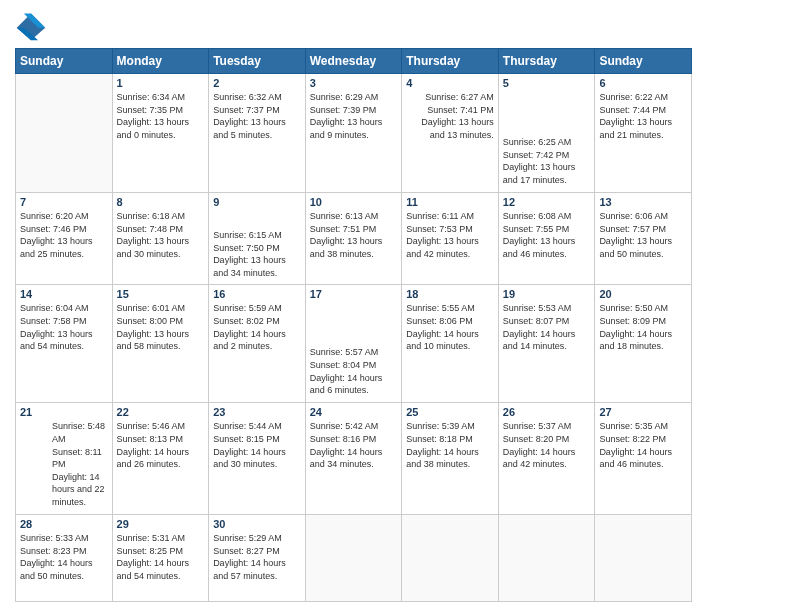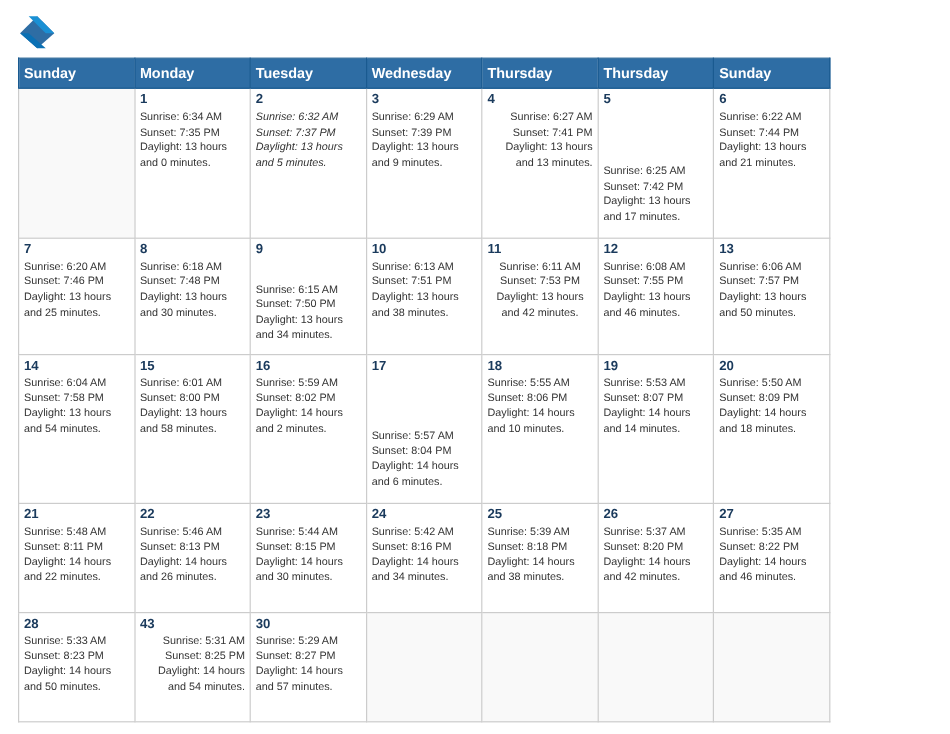--- a/index.html
+++ b/index.html
@@ -130,21 +130,21 @@
     <tr>
           <td class="empty"></td>
           <td>
             <div class="day-number">1</div>
             <div class="day-info" style="white-space: pre-line;">Sunrise: 6:34 AM
 Sunset: 7:35 PM
 Daylight: 13 hours and 0 minutes.</div>
           </td>
           <td>
             <div class="day-number">2</div>
-            <div class="day-info" style="white-space: pre-line; font-style: italic;">Sunrise: 6:32 AM
+            <div class="day-info" style="white-space: pre-line;">Sunrise: 6:32 AM
 Sunset: 7:37 PM
 Daylight: 13 hours and 5 minutes.</div>
           </td>
           <td>
             <div class="day-number">3</div>
             <div class="day-info" style="white-space: pre-line;">Sunrise: 6:29 AM
 Sunset: 7:39 PM
 Daylight: 13 hours and 9 minutes.</div>
           </td>
           <td>
@@ -186,21 +186,21 @@
 Daylight: 13 hours and 34 minutes.</div>
           </td>
           <td>
             <div class="day-number">10</div>
             <div class="day-info" style="white-space: pre-line;">Sunrise: 6:13 AM
 Sunset: 7:51 PM
 Daylight: 13 hours and 38 minutes.</div>
           </td>
           <td>
             <div class="day-number">11</div>
-            <div class="day-info" style="white-space: pre-line; text-align: center;">Sunrise: 6:11 AM
+            <div class="day-info" style="white-space: pre-line;">Sunrise: 6:11 AM
 Sunset: 7:53 PM
 Daylight: 13 hours and 42 minutes.</div>
           </td>
           <td>
             <div class="day-number">12</div>
             <div class="day-info" style="white-space: pre-line;">Sunrise: 6:08 AM
 Sunset: 7:55 PM
 Daylight: 13 hours and 46 minutes.</div>
           </td>
           <td>
@@ -250,21 +250,21 @@
           <td>
             <div class="day-number">20</div>
             <div class="day-info" style="white-space: pre-line;">Sunrise: 5:50 AM
 Sunset: 8:09 PM
 Daylight: 14 hours and 18 minutes.</div>
           </td>
         </tr>
         <tr>
           <td>
             <div class="day-number">21</div>
-            <div class="day-info" style="white-space: pre-line;">Sunrise: 5:48 AM
+            <div class="day-info" style="white-space: pre-line; margin-left: 32px;">Sunrise: 5:48 AM
 Sunset: 8:11 PM
 Daylight: 14 hours and 22 minutes.</div>
           </td>
           <td>
             <div class="day-number">22</div>
             <div class="day-info" style="white-space: pre-line;">Sunrise: 5:46 AM
 Sunset: 8:13 PM
 Daylight: 14 hours and 26 minutes.</div>
           </td>
           <td>
@@ -299,22 +299,22 @@
           </td>
         </tr>
         <tr>
           <td>
             <div class="day-number">28</div>
             <div class="day-info" style="white-space: pre-line;">Sunrise: 5:33 AM
 Sunset: 8:23 PM
 Daylight: 14 hours and 50 minutes.</div>
           </td>
           <td>
-            <div class="day-number">43</div>
-            <div class="day-info" style="white-space: pre-line; text-align: right;">Sunrise: 5:31 AM
+            <div class="day-number">29</div>
+            <div class="day-info" style="white-space: pre-line;">Sunrise: 5:31 AM
 Sunset: 8:25 PM
 Daylight: 14 hours and 54 minutes.</div>
           </td>
           <td>
             <div class="day-number">30</div>
             <div class="day-info" style="white-space: pre-line;">Sunrise: 5:29 AM
 Sunset: 8:27 PM
 Daylight: 14 hours and 57 minutes.</div>
           </td>
           <td class="empty"></td>

